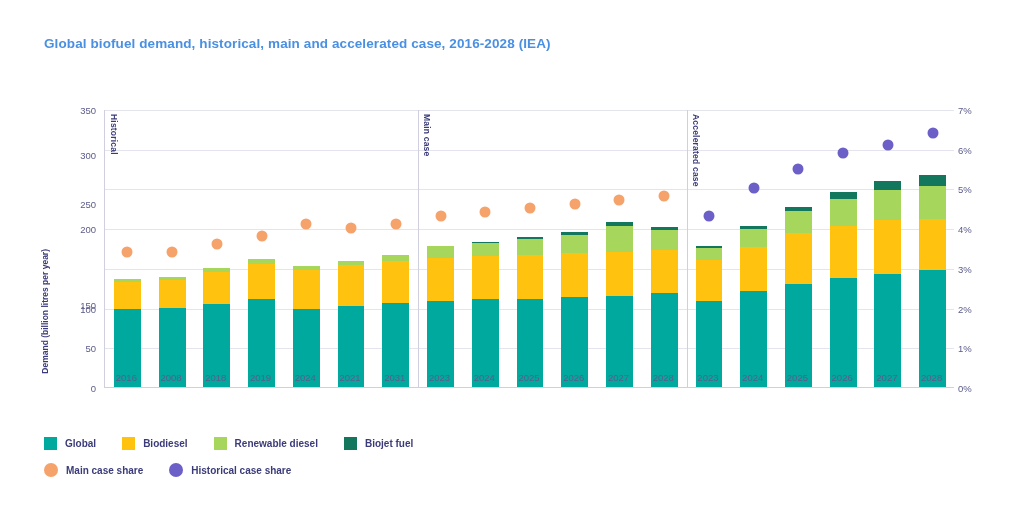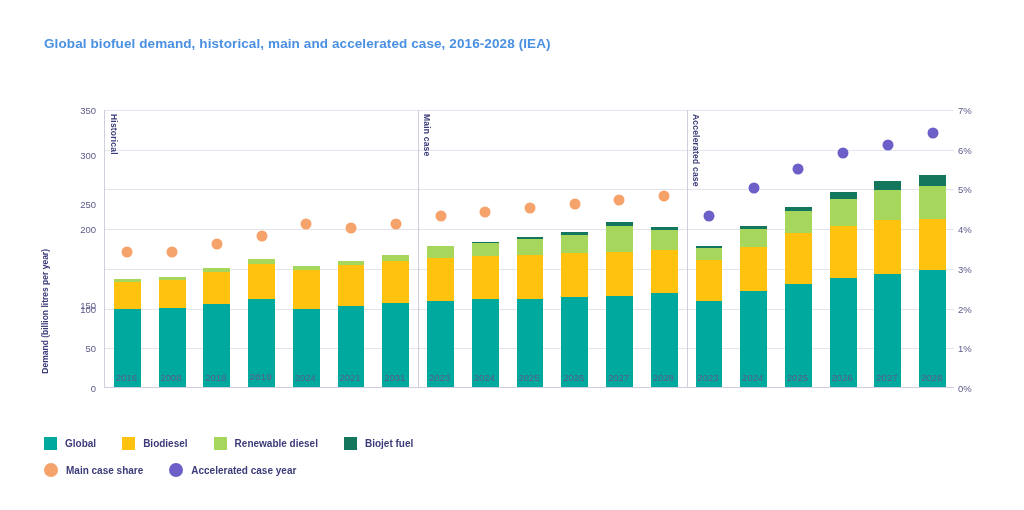--- a/index.html
+++ b/index.html
@@ -236,29 +236,29 @@
         <span class="legend-label">Biojet fuel</span>
       </div>
     </div>
   <div class="legend-row">
       <div class="legend-item">
         <span class="swatch round" style="background: rgb(245, 162, 107);"></span>
         <span class="legend-label">Main case share</span>
       </div>
       <div class="legend-item">
         <span class="swatch round" style="background: rgb(108, 95, 199);"></span>
-        <span class="legend-label">Accelerated case year</span>
+        <span class="legend-label">Historical case share</span>
       </div>
     </div>
 </div>
 
 <div class="xtick" style="left: 126.368px;">2016</div>
 <div class="xtick" style="left: 171.105px;">2008</div>
 <div class="xtick" style="left: 215.842px;">2018</div>
-<div class="xtick" style="left: 260.579px; font-family: Liberation Mono, monospace;">2019</div>
+<div class="xtick" style="left: 260.579px;">2019</div>
 <div class="xtick" style="left: 305.316px;">2024</div>
 <div class="xtick" style="left: 350.053px;">2021</div>
 <div class="xtick" style="left: 394.789px;">2031</div>
 <div class="xtick" style="left: 439.526px;">2023</div>
 <div class="xtick" style="left: 484.263px;">2024</div>
 <div class="xtick" style="left: 529px;">2025</div>
 <div class="xtick" style="left: 573.737px;">2026</div>
 <div class="xtick" style="left: 618.474px;">2027</div>
 <div class="xtick" style="left: 663.211px;">2028</div>
 <div class="xtick" style="left: 707.947px;">2023</div>

